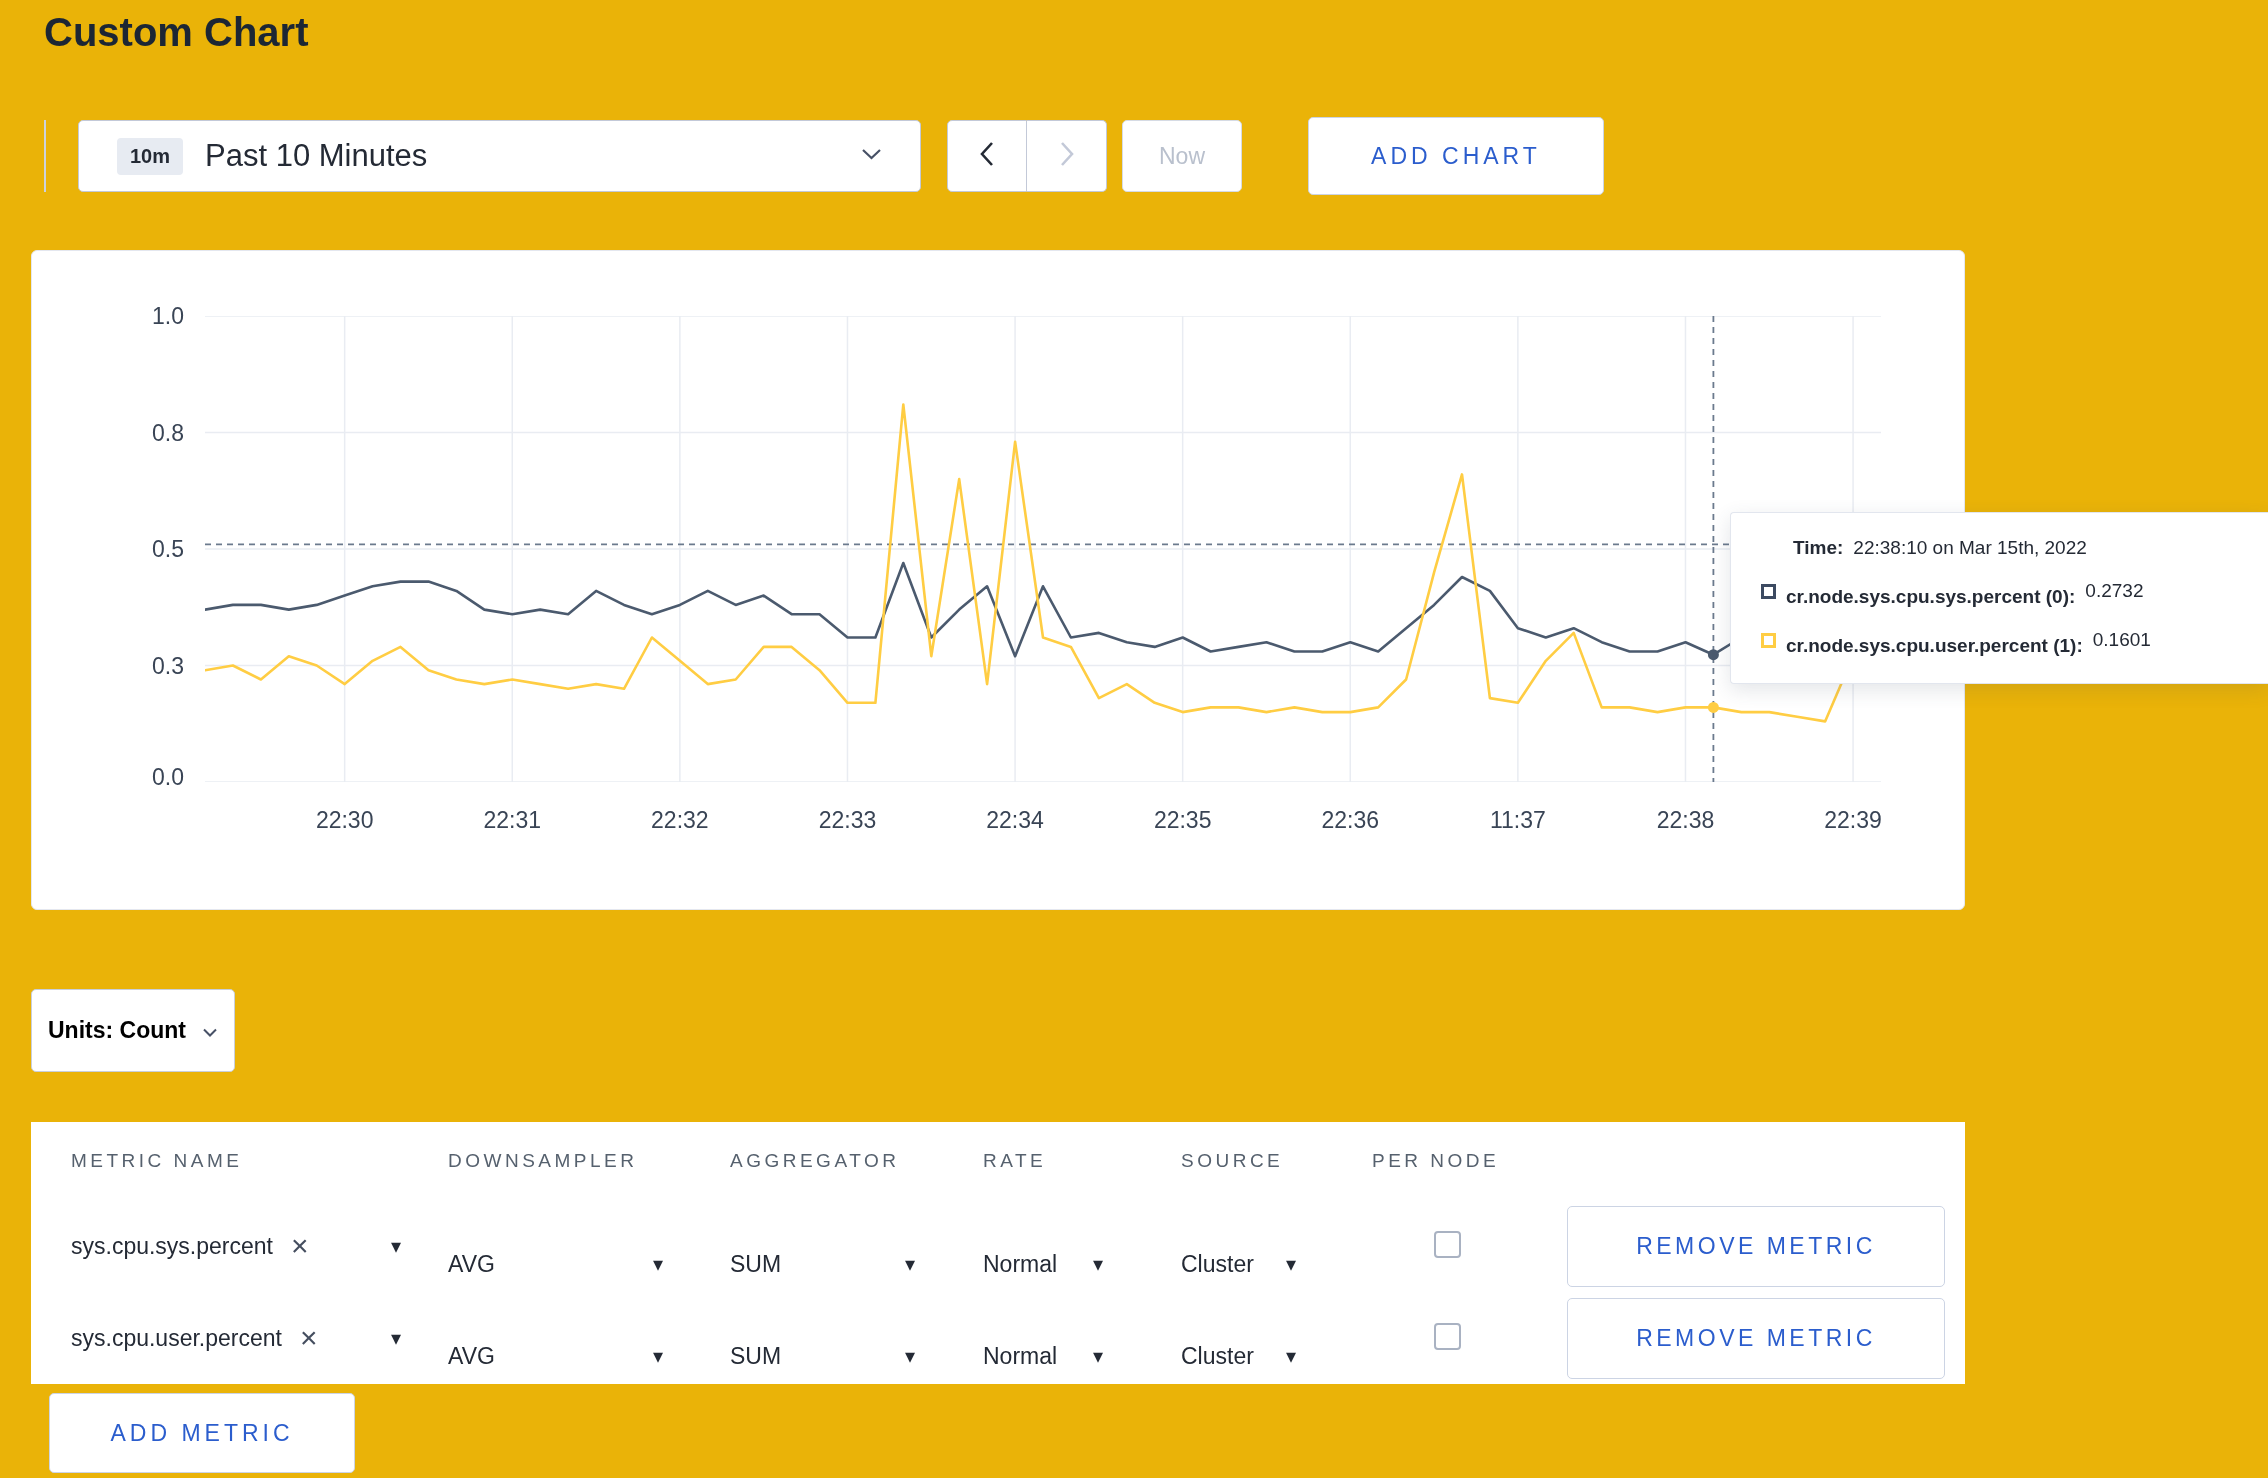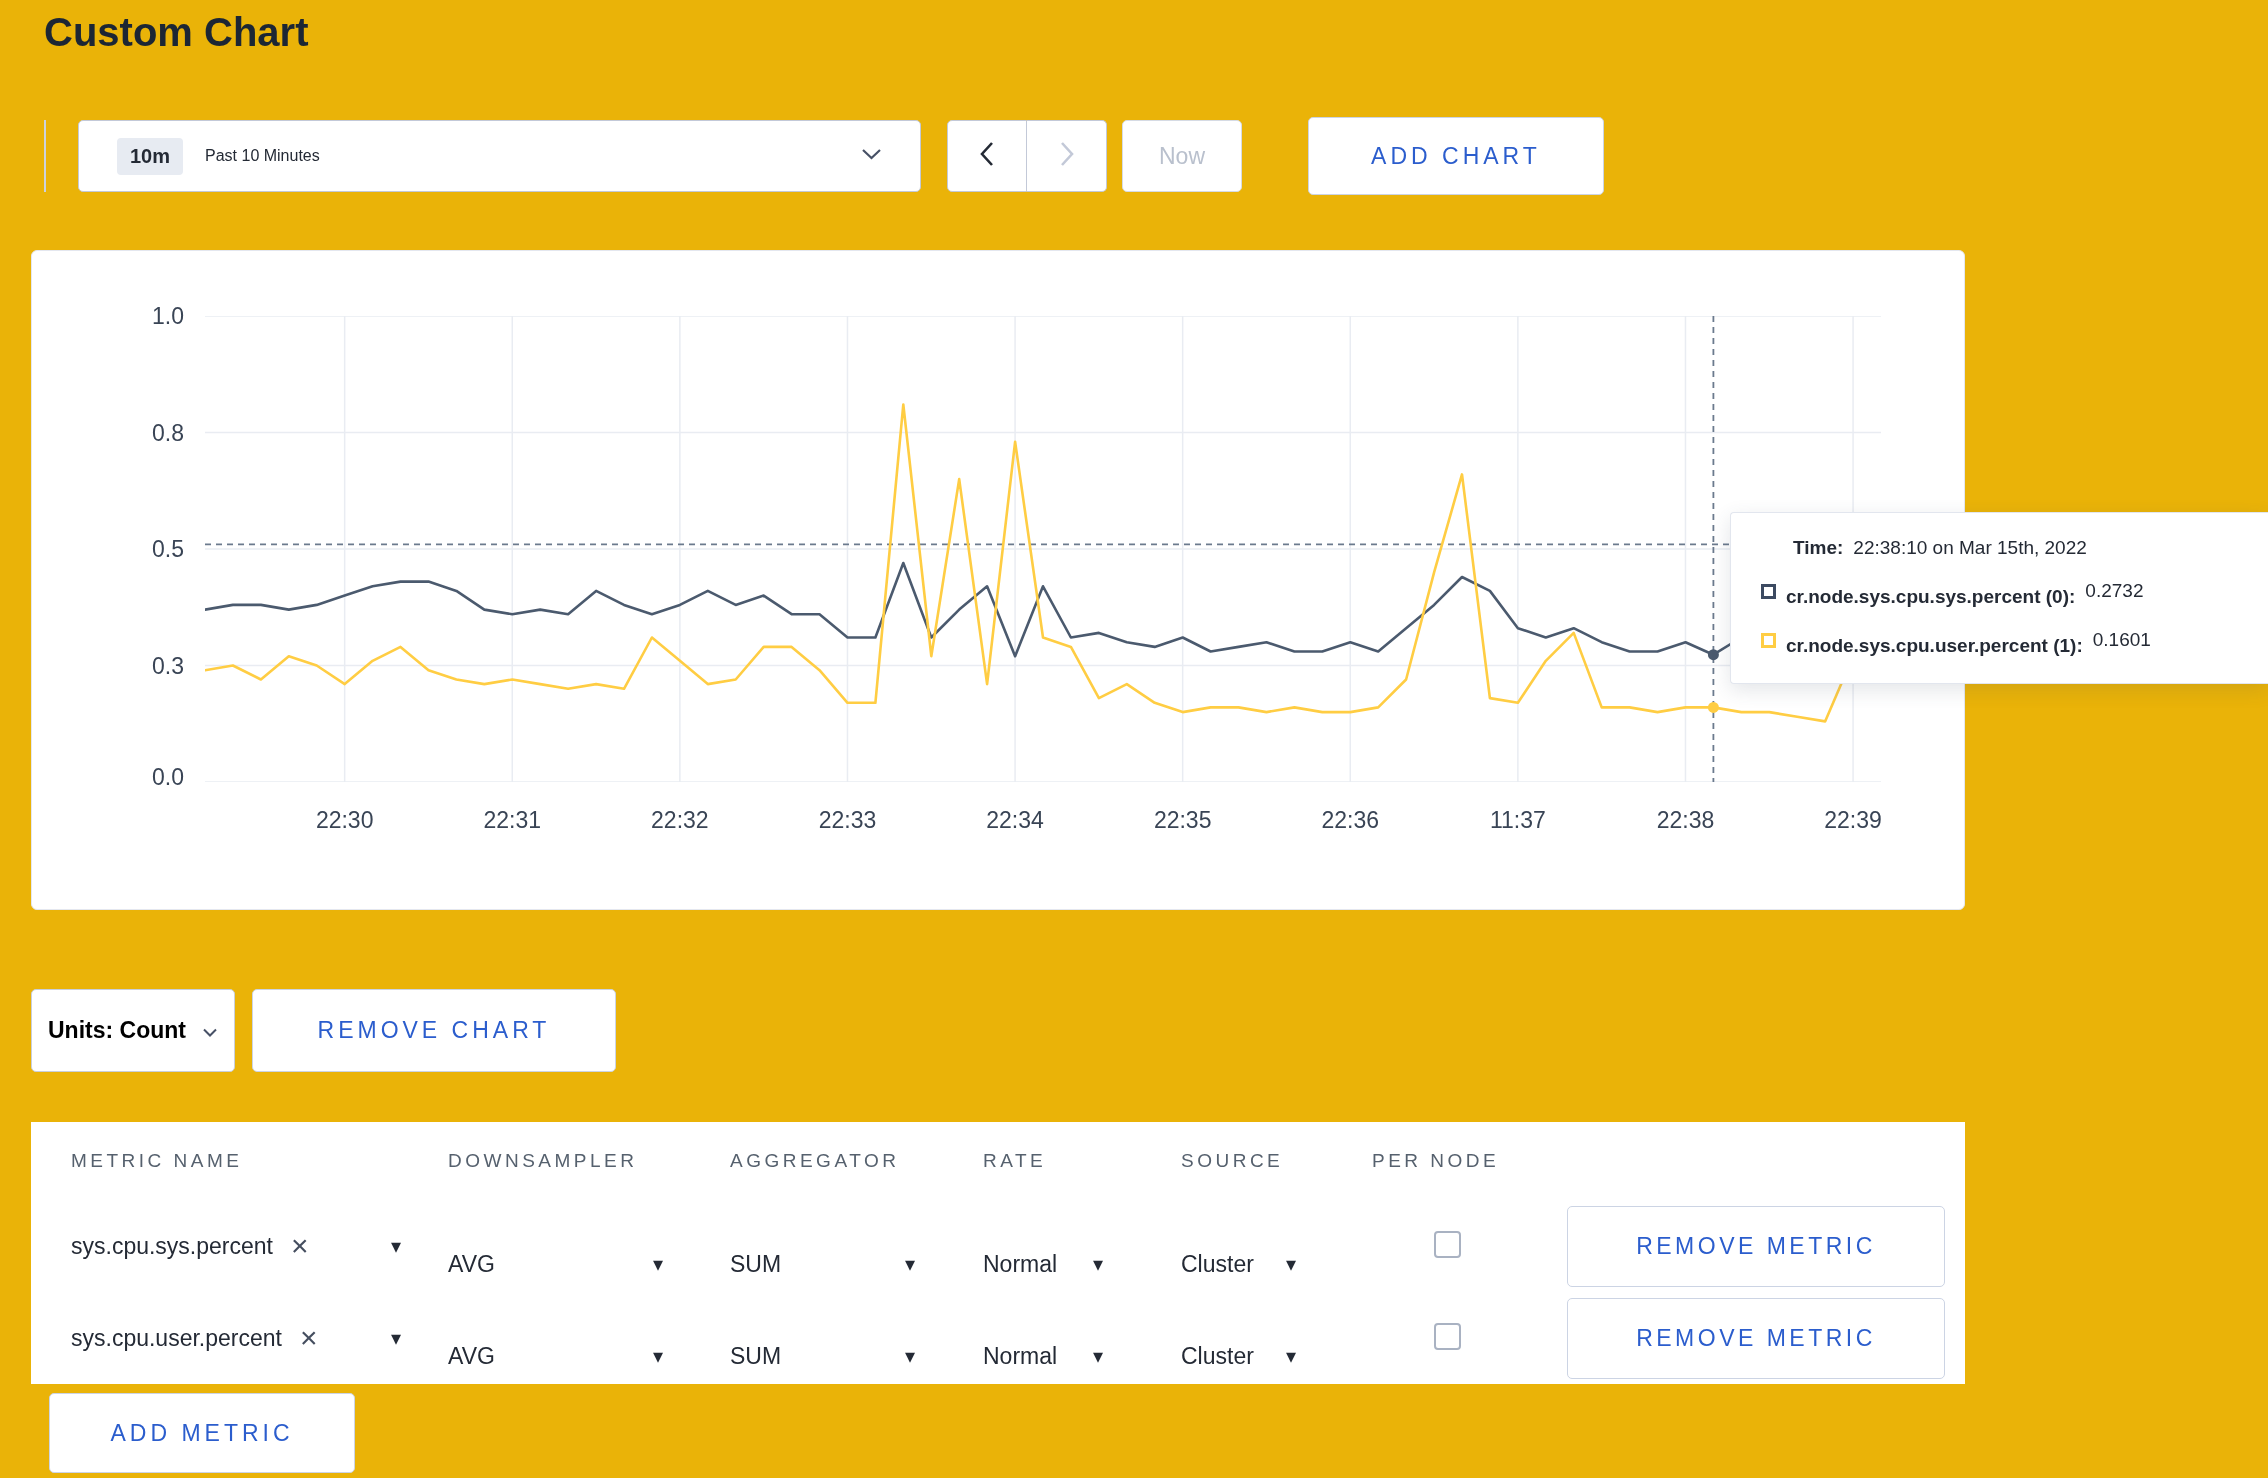--- a/index.html
+++ b/index.html
@@ -9,21 +9,21 @@
 
   .page-title { position:absolute; left:44px; top:10px; font-size:40px; font-weight:700; color:#1c2634; }
 
   
   .toolbar { position:absolute; left:44px; top:117px; height:78px; display:flex; align-items:center; }
   .toolbar-rule { width:2px; height:72px; background:#ccd2de; margin-right:32px; }
   .time-select { width:843px; height:72px; border:1.5px solid #c3c9d8; border-radius:5px; background:#fff;
      display:flex; align-items:center; padding:0 38px; cursor:pointer; }
   .time-badge { background:#e7ebf2; color:#242a35; font-weight:700; font-size:20px; border-radius:4px;
      padding:7px 13px; margin-right:22px; }
-  .time-label { font-size:16px; color:#242a35; flex:1; }
+  .time-label { font-size:31px; color:#242a35; flex:1; }
   .nav-group { display:flex; margin-left:26px; }
   .nav-btn { width:80px; height:72px; background:#fff; border:1.5px solid #c3c9d8; display:flex;
      align-items:center; justify-content:center; cursor:pointer; }
   .nav-btn.back { border-radius:5px 0 0 5px; }
   .nav-btn.fwd  { border-radius:0 5px 5px 0; border-left:none; }
   .now-btn { margin-left:15px; width:120px; height:72px; border:1.5px solid #d6dbe4; border-radius:5px;
      background:#fff; color:#b9c0cd; font-size:23px; font-family:inherit; }
   .blue-btn { background:#fff; color:#2b5dcd; font-family:inherit; font-size:23px; letter-spacing:4px;
      font-weight:500; border:1.5px solid #ccd4e4; border-radius:5px; cursor:pointer; }
   .add-chart-btn { margin-left:66px; width:296px; height:78px; }
@@ -175,21 +175,20 @@
 
   <div class="chart-controls">
     <button class="units-btn">
       <span>Units: Count</span>
       <span>
         <svg width="16" height="11" viewBox="0 0 16 11">
             <polyline points="2,2.5 8,8.5 14,2.5" stroke="#475166" stroke-width="2" fill="none"></polyline>
           </svg>
       </span>
     </button>
-    <button class="blue-btn remove-chart-btn">REMOVE CHART</button>
   </div>
 
   <div class="metrics-table">
     <div class="mt-grid mt-header">
       <span>METRIC NAME</span>
       <span>DOWNSAMPLER</span>
       <span>AGGREGATOR</span>
       <span>RATE</span>
       <span>SOURCE</span>
       <span>PER NODE</span>

